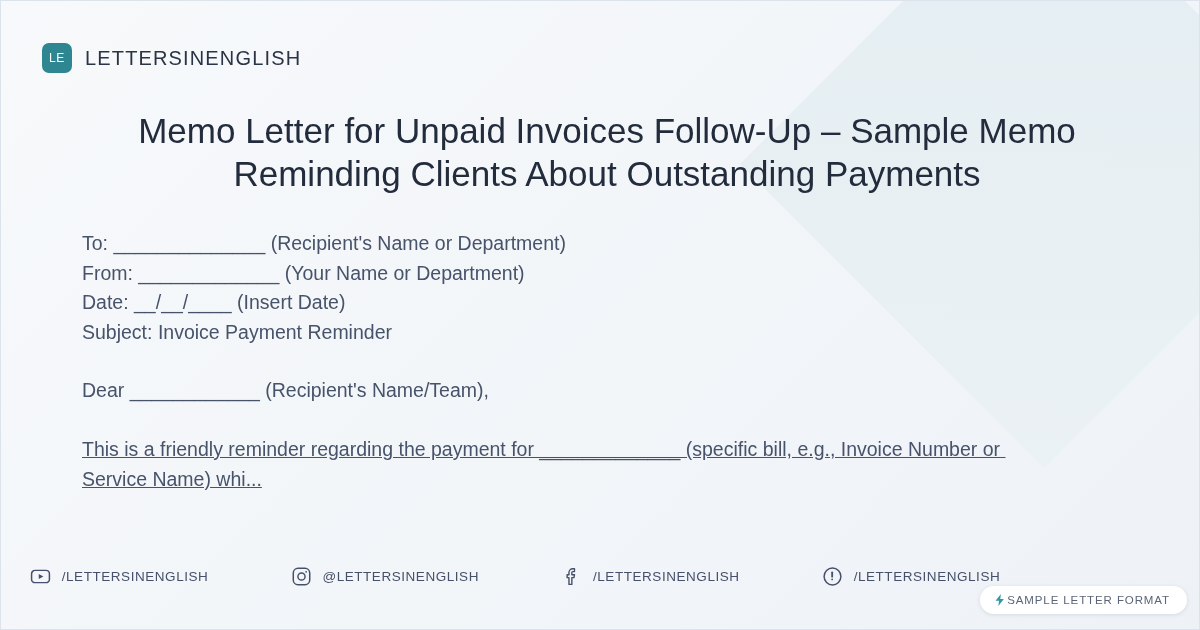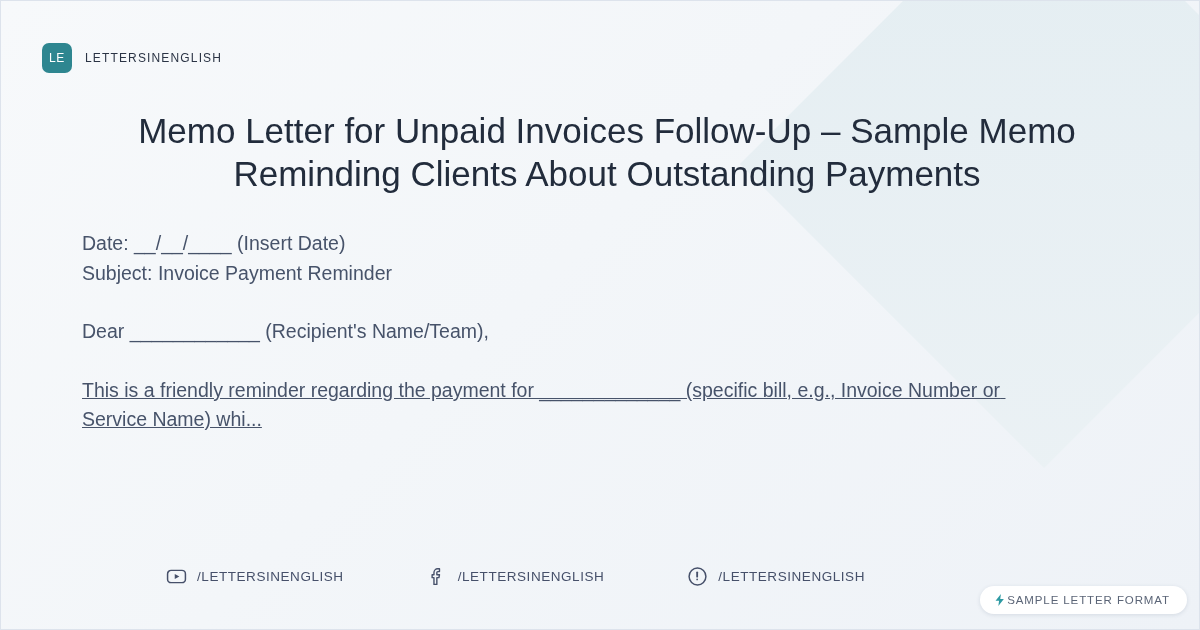--- a/index.html
+++ b/index.html
@@ -61,21 +61,21 @@
     background: #2e8690;
     color: #ffffff;
     font-size: 12px;
     letter-spacing: 0.6px;
     display: flex;
     align-items: center;
     justify-content: center;
     font-weight: 400;
   }
   .brand-name {
-    font-size: 12px;
+    font-size: 20px;
     letter-spacing: 1.15px;
     color: #2b3445;
     font-weight: 400;
   }
 
   
   .title {
     position: absolute;
     top: 108px;
     left: 6px;
@@ -181,40 +181,52 @@
   <div class="content">
 
     <div class="brand">
       <div class="brand-mark">LE</div>
       <div class="brand-name">LETTERSINENGLISH</div>
     </div>
 
     <div class="title">Memo Letter for Unpaid Invoices Follow-Up – Sample Memo Reminding Clients About Outstanding Payments</div>
 
     <div class="body-block">
+      <div class="body-line">To: ______________ (Recipient's Name or Department)</div>
+      <div class="body-line">From: _____________ (Your Name or Department)</div>
       <div class="body-line">Date: __/__/____ (Insert Date)</div>
       <div class="body-line">Subject: Invoice Payment Reminder</div>
       <div class="body-gap"></div>
       <div class="body-line">Dear ____________ (Recipient's Name/Team),</div>
       <div class="body-gap"></div>
       <div class="body-para">This is a friendly reminder regarding the payment for _____________ (specific bill, e.g., Invoice Number or Service Name) whi...</div>
     </div>
 
     <div class="socials">
 
       <div class="social">
         <span class="social-icon">
           <svg width="21" height="21" viewBox="0 0 24 24" fill="none" stroke="currentColor" stroke-width="1.7">
             <rect x="1.8" y="5" width="20.4" height="14" rx="4" ry="4"></rect>
             <path d="M10 9.2 L15.3 12 L10 14.8 Z" fill="currentColor" stroke="none"></path>
           </svg>
         </span>
         <span class="social-label">/LETTERSINENGLISH</span>
       </div>
 
+      <div class="social">
+        <span class="social-icon">
+          <svg width="21" height="21" viewBox="0 0 24 24" fill="none" stroke="currentColor" stroke-width="1.7">
+            <rect x="2.6" y="2.6" width="18.8" height="18.8" rx="5.4" ry="5.4"></rect>
+            <circle cx="12" cy="12" r="4.1"></circle>
+            <circle cx="17.3" cy="6.7" r="1.05" fill="currentColor" stroke="none"></circle>
+          </svg>
+        </span>
+        <span class="social-label">@LETTERSINENGLISH</span>
+      </div>
 
       <div class="social">
         <span class="social-icon">
           <svg width="21" height="21" viewBox="0 0 24 24" fill="none" stroke="currentColor" stroke-width="1.6" stroke-linejoin="round" stroke-linecap="round">
             <path d="M15.4 3.2 h-2.1 a4.2 4.2 0 0 0 -4.2 4.2 V10 H7.0 v3.3 h2.1 V21 h3.3 v-7.7 h2.4 l0.6 -3.3 h-3.0 V7.4 a1.0 1.0 0 0 1 1.0 -1.0 h2.0 Z"></path>
           </svg>
         </span>
         <span class="social-label">/LETTERSINENGLISH</span>
       </div>
 

